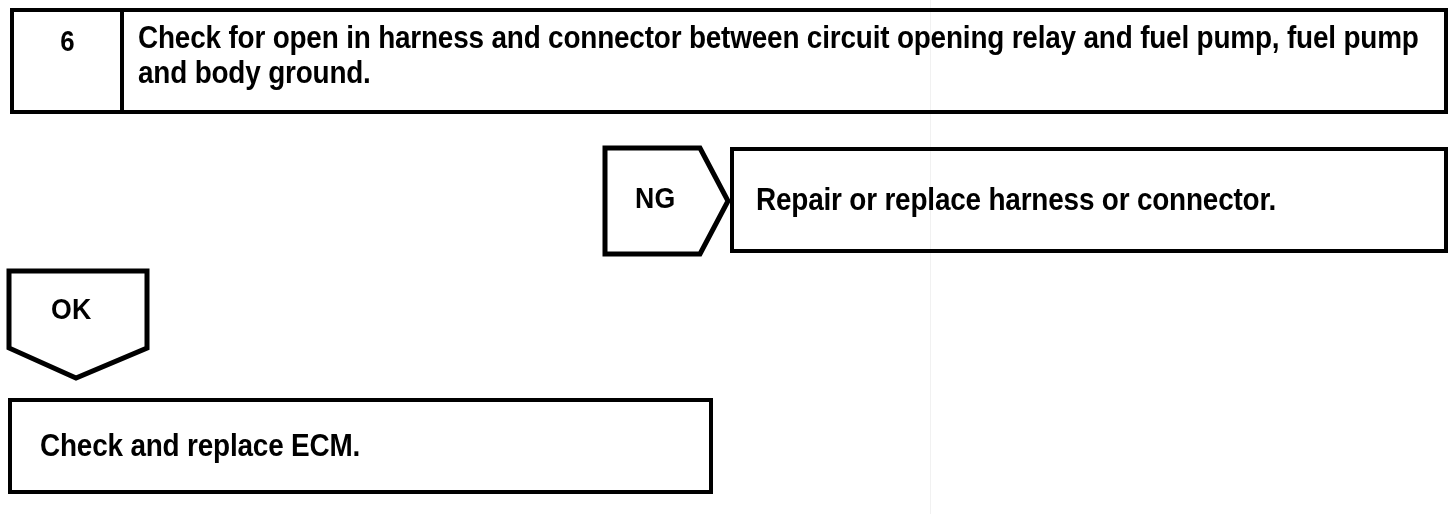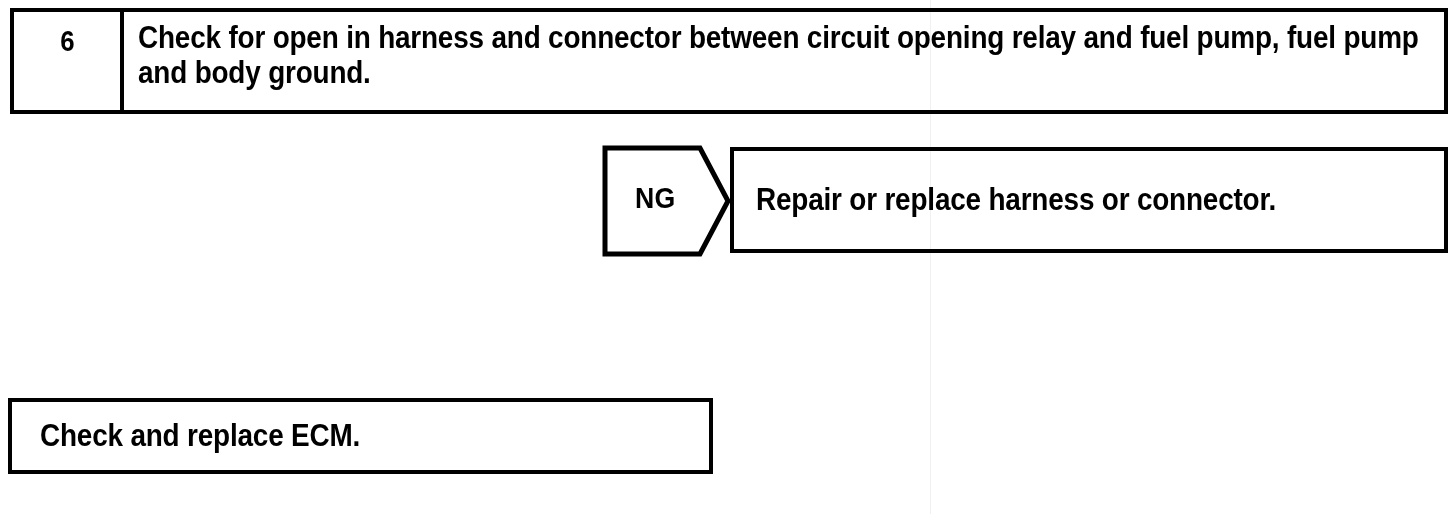--- a/index.html
+++ b/index.html
@@ -101,21 +101,21 @@
     height: 106px;
     padding-left: 22px;
     padding-right: 5px;
     box-sizing: border-box;
   }
 
   #box-ecm {
     left: 8px;
     top: 398px;
     width: 705px;
-    height: 76px;
+    height: 96px;
     padding-left: 28px;
     padding-right: 10px;
     box-sizing: border-box;
   }
 
   
   .arrow-shape {
     position: absolute;
     text-decoration: underline;
   }
@@ -184,20 +184,26 @@
     <svg width="130" height="112" viewBox="0 0 130 112" aria-hidden="true">
       <polygon points="3,3 98,3 126,56 98,109 3,109" fill="#ffffff" stroke="#000000" stroke-width="5" stroke-linejoin="miter"></polygon>
     </svg>
     <span class="arrow-label">NG</span>
   </div>
 
   <div class="node result-box" id="box-repair">
     <div class="result-text">Repair or replace harness or connector.</div>
   </div>
 
+  <div class="node arrow-shape" id="arrow-ok">
+    <svg width="146" height="114" viewBox="0 0 146 114" aria-hidden="true">
+      <polygon points="3,3 141,3 141,80 70,110 3,80" fill="#ffffff" stroke="#000000" stroke-width="5" stroke-linejoin="miter"></polygon>
+    </svg>
+    <span class="arrow-label">OK</span>
+  </div>
 
   <div class="node result-box" id="box-ecm">
     <div class="result-text">Check and replace ECM.</div>
   </div>
 
   <div class="scan-artifact"></div>
 
 </div>
 
 </body></html>

